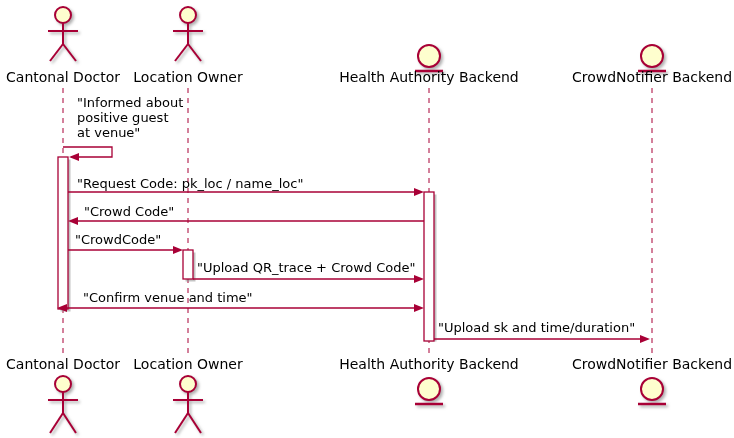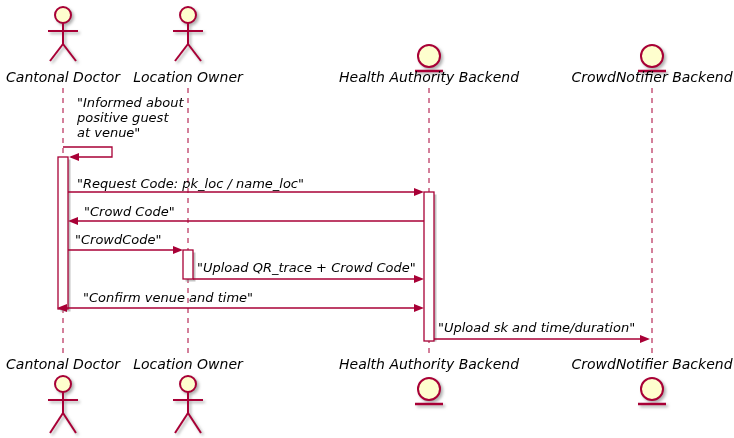--- a/index.html
+++ b/index.html
@@ -3,21 +3,20 @@
 <meta charset="utf-8">
 <style>
   html, body { margin: 0; padding: 0; background: #ffffff; }
   .stage {
     position: relative;
     width: 734px;
     height: 438px;
     background: #ffffff;
     font-family: "DejaVu Sans", "Liberation Sans", sans-serif;
     overflow: hidden;
-    font-style: italic;
   }
   svg.layer { position: absolute; left: 0; top: 0; }
   .msg {
     position: absolute;
     font-size: 13px;
     line-height: 15px;
     color: #000000;
     white-space: pre-line;
   }
   .plabel {

